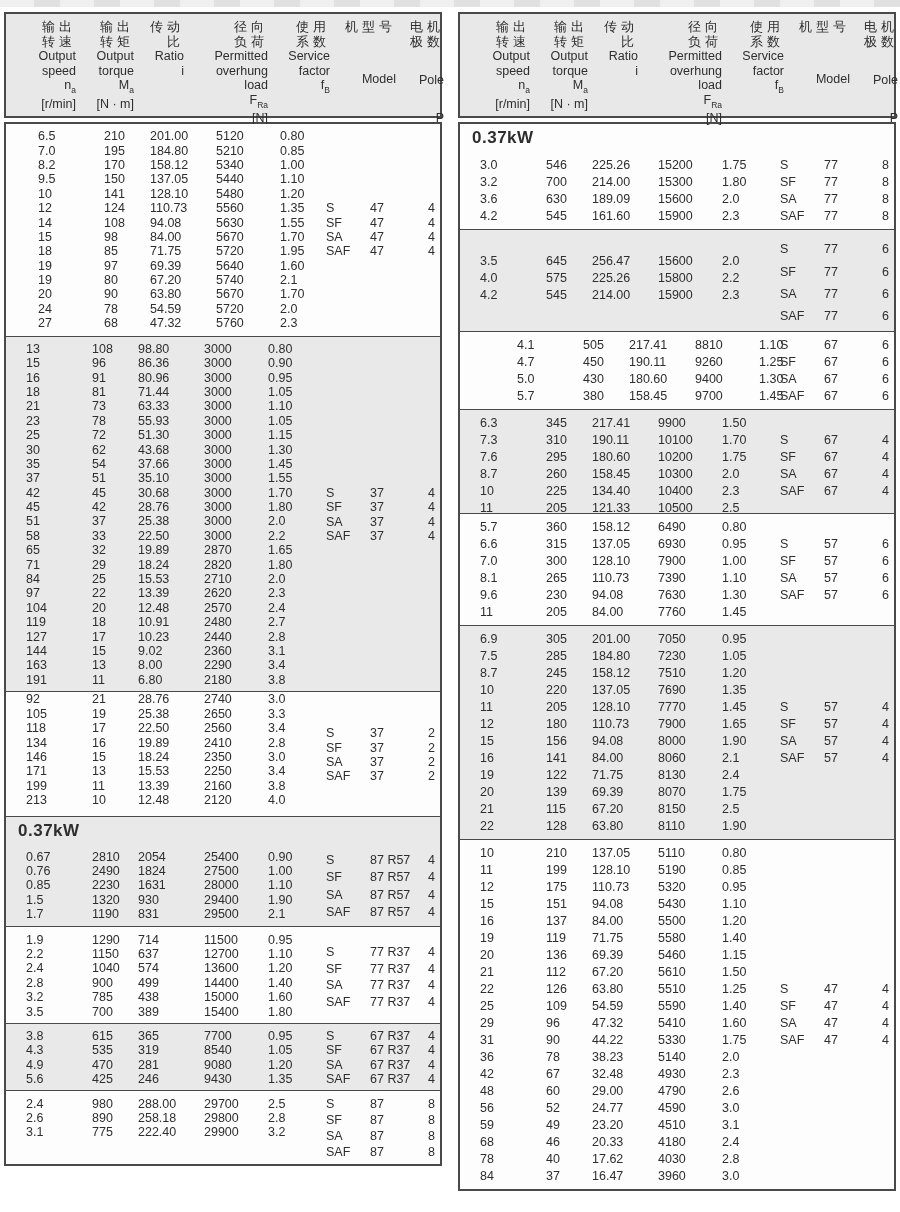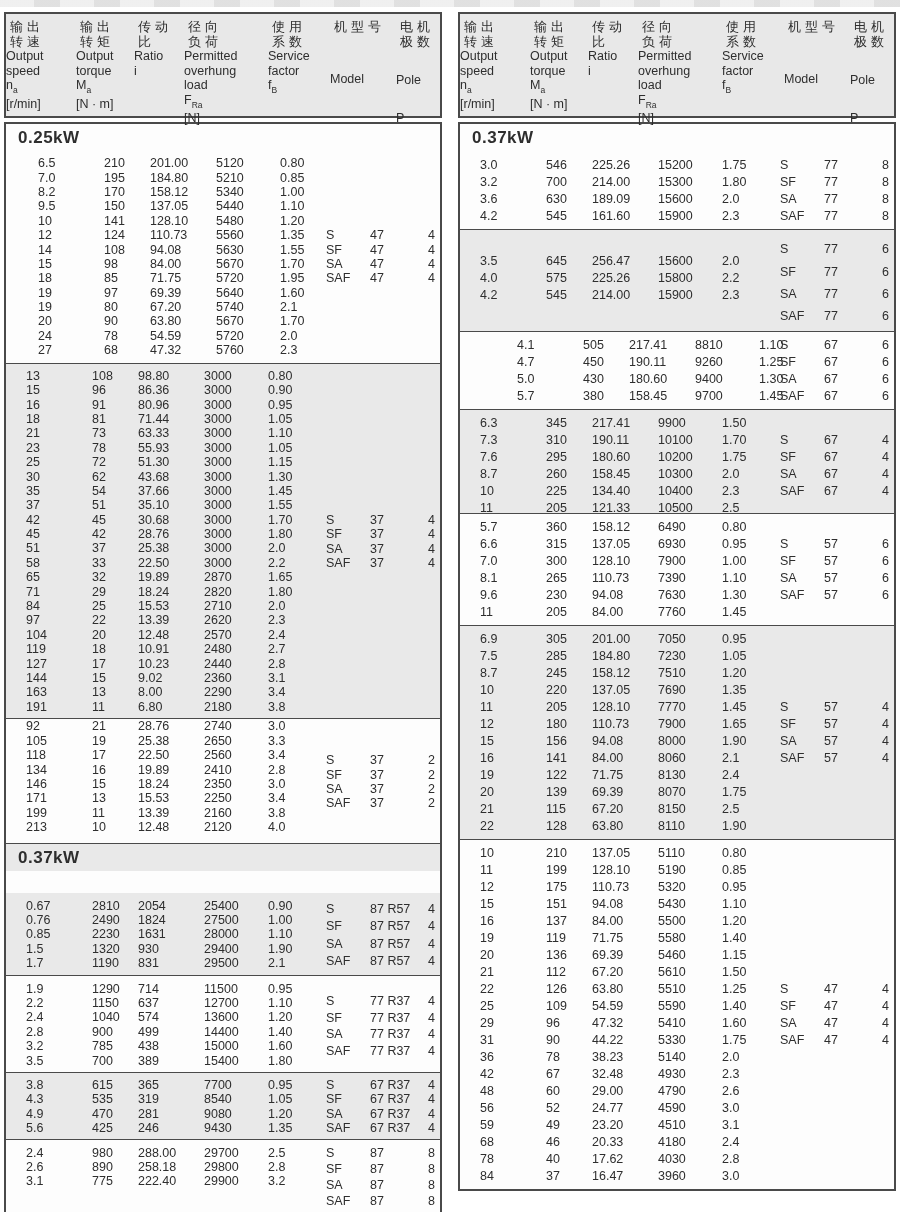--- a/index.html
+++ b/index.html
@@ -14,21 +14,21 @@
   }
   .col{position:absolute;top:12px;width:438px;}
   .col.left{left:4px;--rh:14.4px;}
   .col.right{left:458px;--rh:17px;}
   .header-box{
     box-sizing:border-box;border:2px solid #4a4a4a;background:#e8e8e8;
     height:106px;display:grid;
     grid-template-columns:70px 58px 50px 84px 62px 66px 48px;
     padding-top:5px;
   }
-  .hcell{display:flex;flex-direction:column;align-items:flex-start;text-align:center;}
+  .hcell{display:flex;flex-direction:column;align-items:flex-end;text-align:center;}
   .hzh{font-size:13px;line-height:15px;letter-spacing:4px;text-indent:4px;}
   .hen{font-size:12.5px;line-height:14.5px;}
   .hsym{font-size:12.5px;line-height:14px;}
   .hsym sub,.hen sub{font-size:8.5px;}
   .sp{flex:1;}
   .body-box{
     box-sizing:border-box;border:2px solid #4a4a4a;background:#fdfdfd;margin-top:4px;
   }
   .section{border-top:0;}
   .section + .section{border-top:1.5px solid #4a4a4a;}
@@ -108,21 +108,20 @@
           <div class="hzh">电机</div>
           <div class="hzh">极数</div>
           <div class="sp"></div>
           <div class="hen">Pole</div>
           <div class="sp"></div>
           <div class="hsym">P</div>
         </div>
       </div>
       <div class="body-box">
         <div class="section">
-          <div class="section-label bg-white">0.25kW</div>
           <div class="block bg-white" style="height: 211.6px;">
             <div class="rows" style="padding-top: 5px; margin-left: 12px;">
               <div class="drow">
                 <div class="cell">6.5</div>
                 <div class="cell">210</div>
                 <div class="cell">201.00</div>
                 <div class="cell">5120</div>
                 <div class="cell">0.80</div>
               </div>
               <div class="drow">
@@ -513,21 +512,21 @@
                 <div class="cell">SAF</div>
                 <div class="cell">37</div>
                 <div class="cell">2</div>
               </div>
             </div>
           </div>
         </div>
         <div class="section">
           <div class="section-label bg-gray">0.37kW</div>
           <div class="block bg-gray" style="height: 82px;">
-            <div class="rows" style="padding-top: 5px; margin-top: 22px;">
+            <div class="rows" style="padding-top: 5px;">
               <div class="drow">
                 <div class="cell">0.67</div>
                 <div class="cell">2810</div>
                 <div class="cell">2054</div>
                 <div class="cell">25400</div>
                 <div class="cell">0.90</div>
               </div>
               <div class="drow">
                 <div class="cell">0.76</div>
                 <div class="cell">2490</div>

